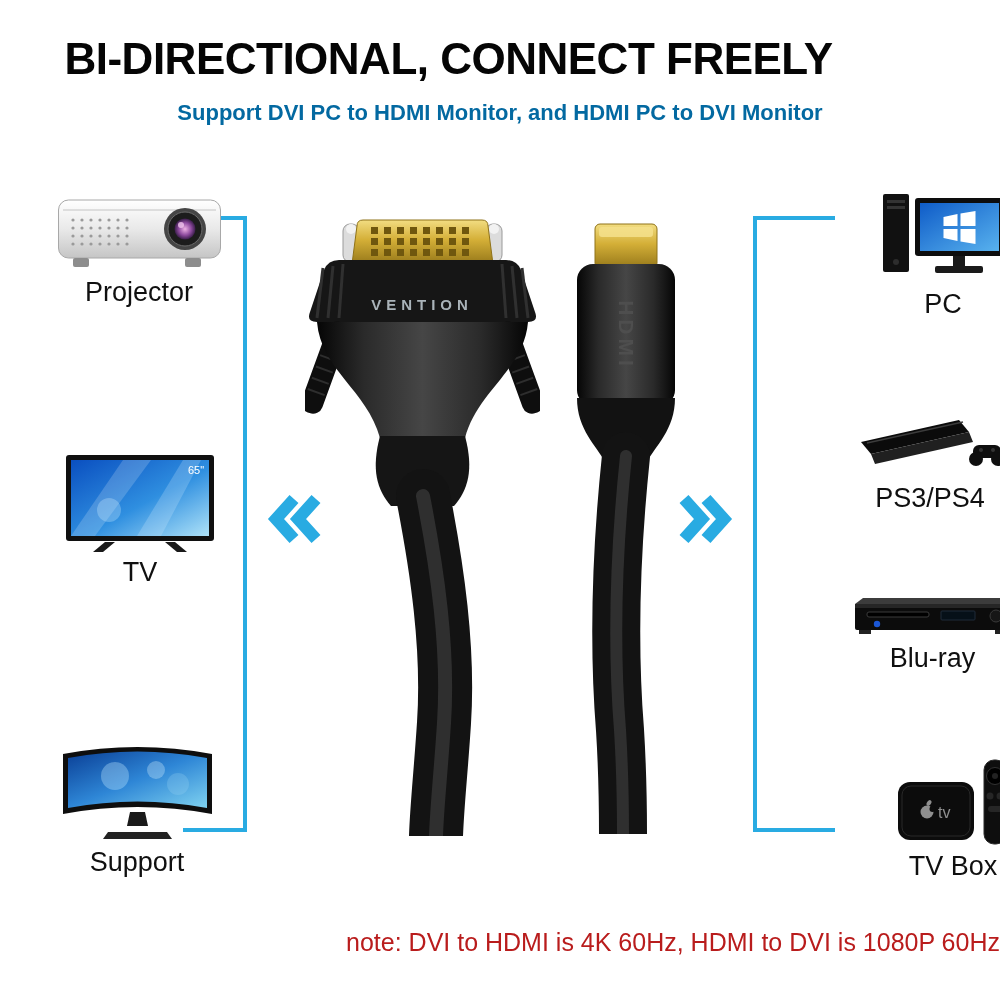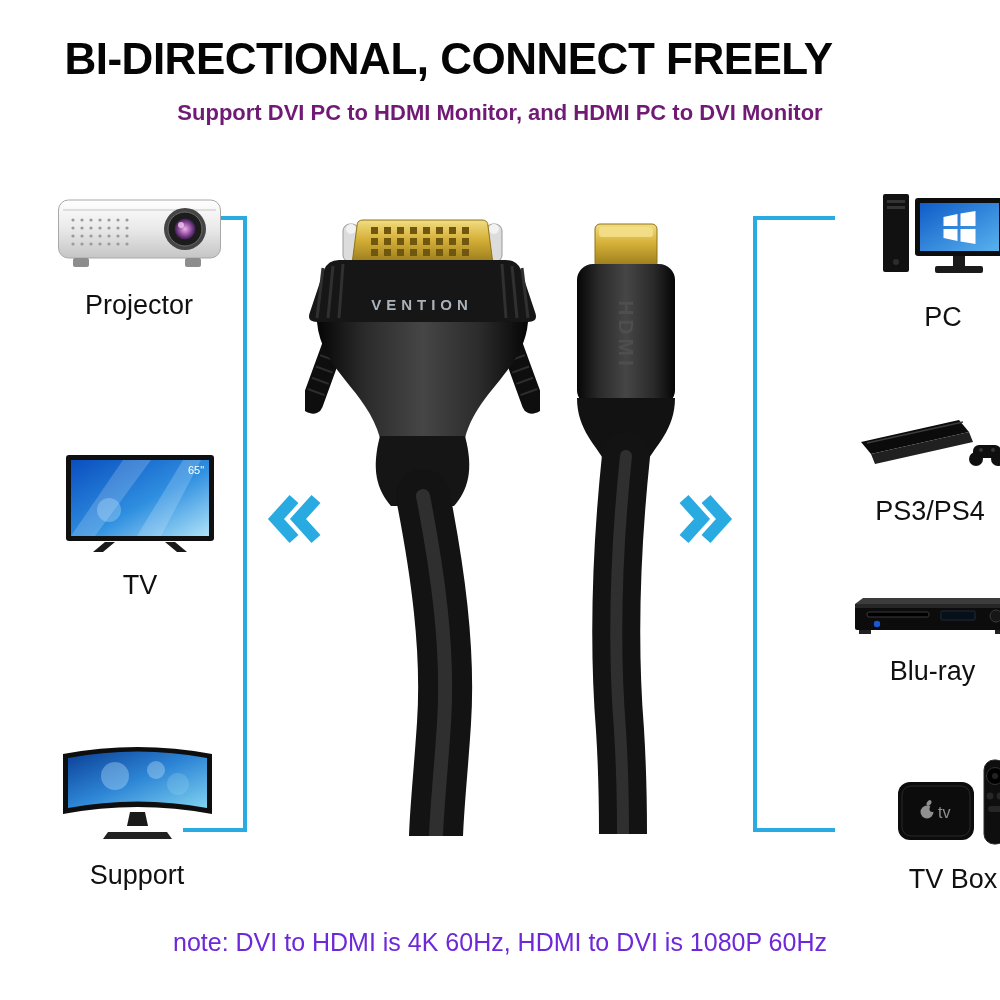--- a/index.html
+++ b/index.html
@@ -1,23 +1,23 @@
 <!DOCTYPE html>
 <html><head>
 <meta charset="utf-8">
 <style>
   html,body{margin:0;padding:0;background:#fff;}
   body{font-family:"Liberation Sans",sans-serif;color:#111;}
   .canvas{position:relative;width:1000px;height:1000px;background:#fff;overflow:hidden;}
   .abs{position:absolute;}
   .title{font-size:44px;font-weight:800;letter-spacing:-0.5px;text-align:center;color:#050505;white-space:nowrap;}
-  .subtitle{font-size:22px;font-weight:600;text-align:center;color:#701a75;white-space:nowrap;}
-  .device{display:flex;flex-direction:column;align-items:center;gap:18px;}
+  .subtitle{font-size:22px;font-weight:600;text-align:center;color:#0369a1;white-space:nowrap;}
+  .device{display:flex;flex-direction:column;align-items:center;gap:5px;}
   .device-label{font-size:27px;font-weight:400;text-align:center;color:#101010;white-space:nowrap;}
-  .note{font-size:25px;font-weight:500;text-align:center;color:#6d28d9;white-space:nowrap;}
+  .note{font-size:25px;font-weight:500;text-align:right;color:#b91c1c;white-space:nowrap;}
   .line{background:#29ABE2;}
   svg text{font-family:"Liberation Sans",sans-serif;}
 </style>
 </head>
 <body>
 
 <svg width="0" height="0" style="position:absolute" aria-hidden="true">
   <defs>
     <linearGradient id="goldV" x1="0" y1="0" x2="0" y2="1">
       <stop offset="0" stop-color="#f2dd82"></stop>

